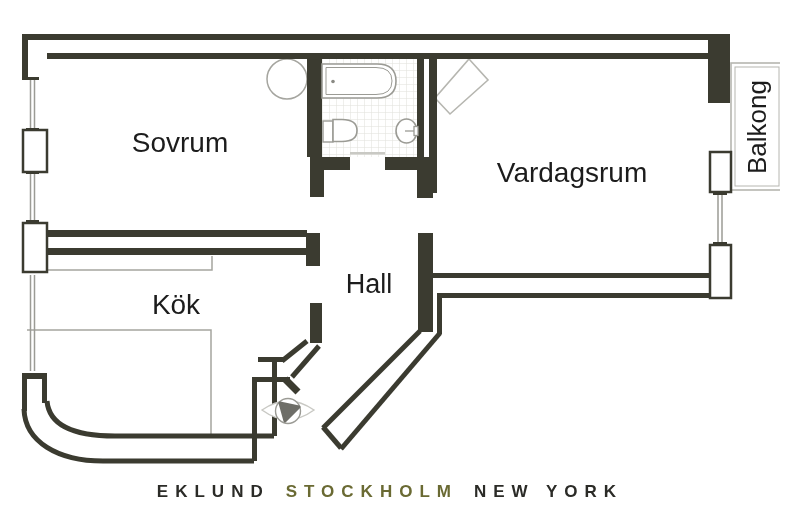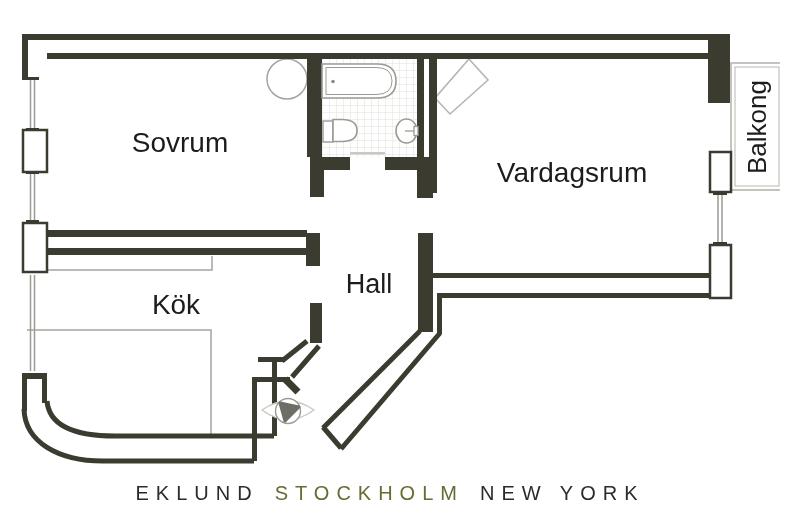--- a/index.html
+++ b/index.html
@@ -1,21 +1,21 @@
 <!DOCTYPE html>
 <html><head>
 <meta charset="utf-8">
 <style>
   html,body{margin:0;padding:0;background:#ffffff;}
   .stage{position:relative;width:780px;height:530px;background:#ffffff;overflow:hidden;
          font-family:"Liberation Sans","DejaVu Sans",sans-serif;}
   svg{position:absolute;left:0;top:0;}
   .room-label{fill:#1c1c1c;font-family:"Liberation Sans","DejaVu Sans",sans-serif;}
   .footer{position:absolute;left:50%;top:482px;transform:translateX(-50%);
-          white-space:nowrap;font-weight:normal;font-size:20px;letter-spacing:7px;}
+          white-space:nowrap;font-weight:bold;font-size:17px;letter-spacing:7px;}
   .footer span{display:inline-block;}
   .footer .w-dark{color:#2b2b27;}
   .footer .w-olive{color:#6a6a33;}
   .footer .gap{margin-left:16px;}
 </style>
 </head>
 <body>
 
 <div class="stage">
   <svg width="800" height="530" viewBox="0 0 800 530">

